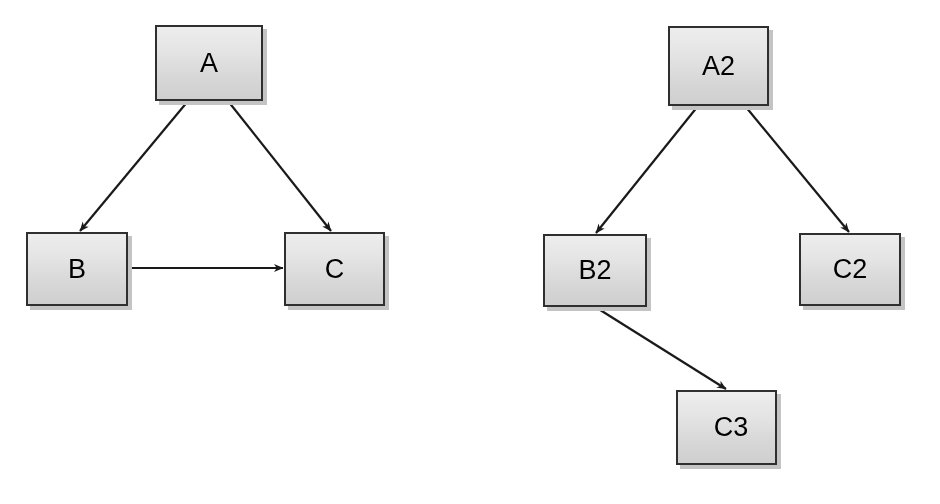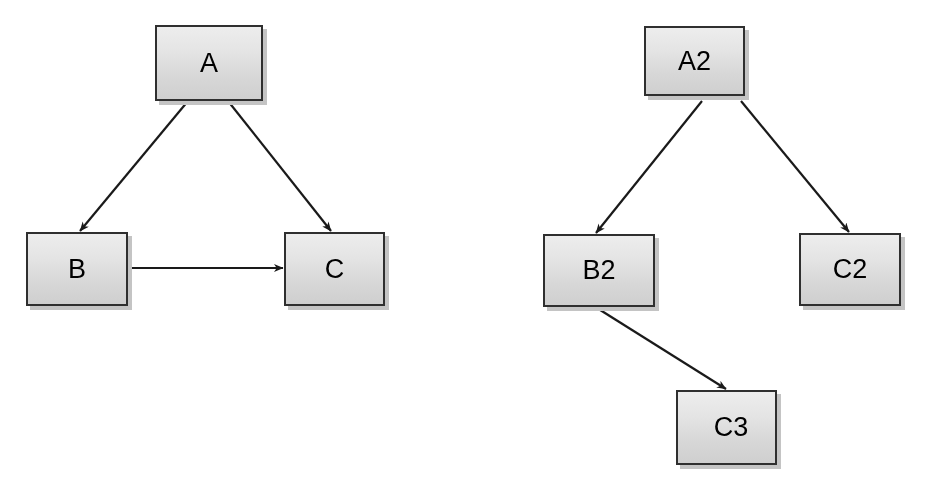--- a/index.html
+++ b/index.html
@@ -69,24 +69,24 @@
   <div id="nodes-group">
       <div class="node" style="left: 155px; top: 25px; width: 108px; height: 76px;">
         <span class="node-label">A</span>
       </div>
       <div class="node" style="left: 26px; top: 232px; width: 102px; height: 74px;">
         <span class="node-label">B</span>
       </div>
       <div class="node" style="left: 284px; top: 232px; width: 101px; height: 74px;">
         <span class="node-label">C</span>
       </div>
-      <div class="node" style="left: 644px; top: 26px; width: 101px; height: 70px; justify-content: center;">
+      <div class="node" style="left: 668px; top: 26px; width: 101px; height: 80px; justify-content: center;">
         <span class="node-label">A2</span>
       </div>
-      <div class="node" style="left: 543px; top: 234px; width: 112px; height: 73px;">
+      <div class="node" style="left: 543px; top: 234px; width: 104px; height: 73px;">
         <span class="node-label">B2</span>
       </div>
       <div class="node" style="left: 799px; top: 233px; width: 102px; height: 73px;">
         <span class="node-label">C2</span>
       </div>
       <div class="node" style="left: 676px; top: 390px; width: 101px; height: 75px; padding-left: 9px;">
         <span class="node-label">C3</span>
       </div>
     </div>
 

